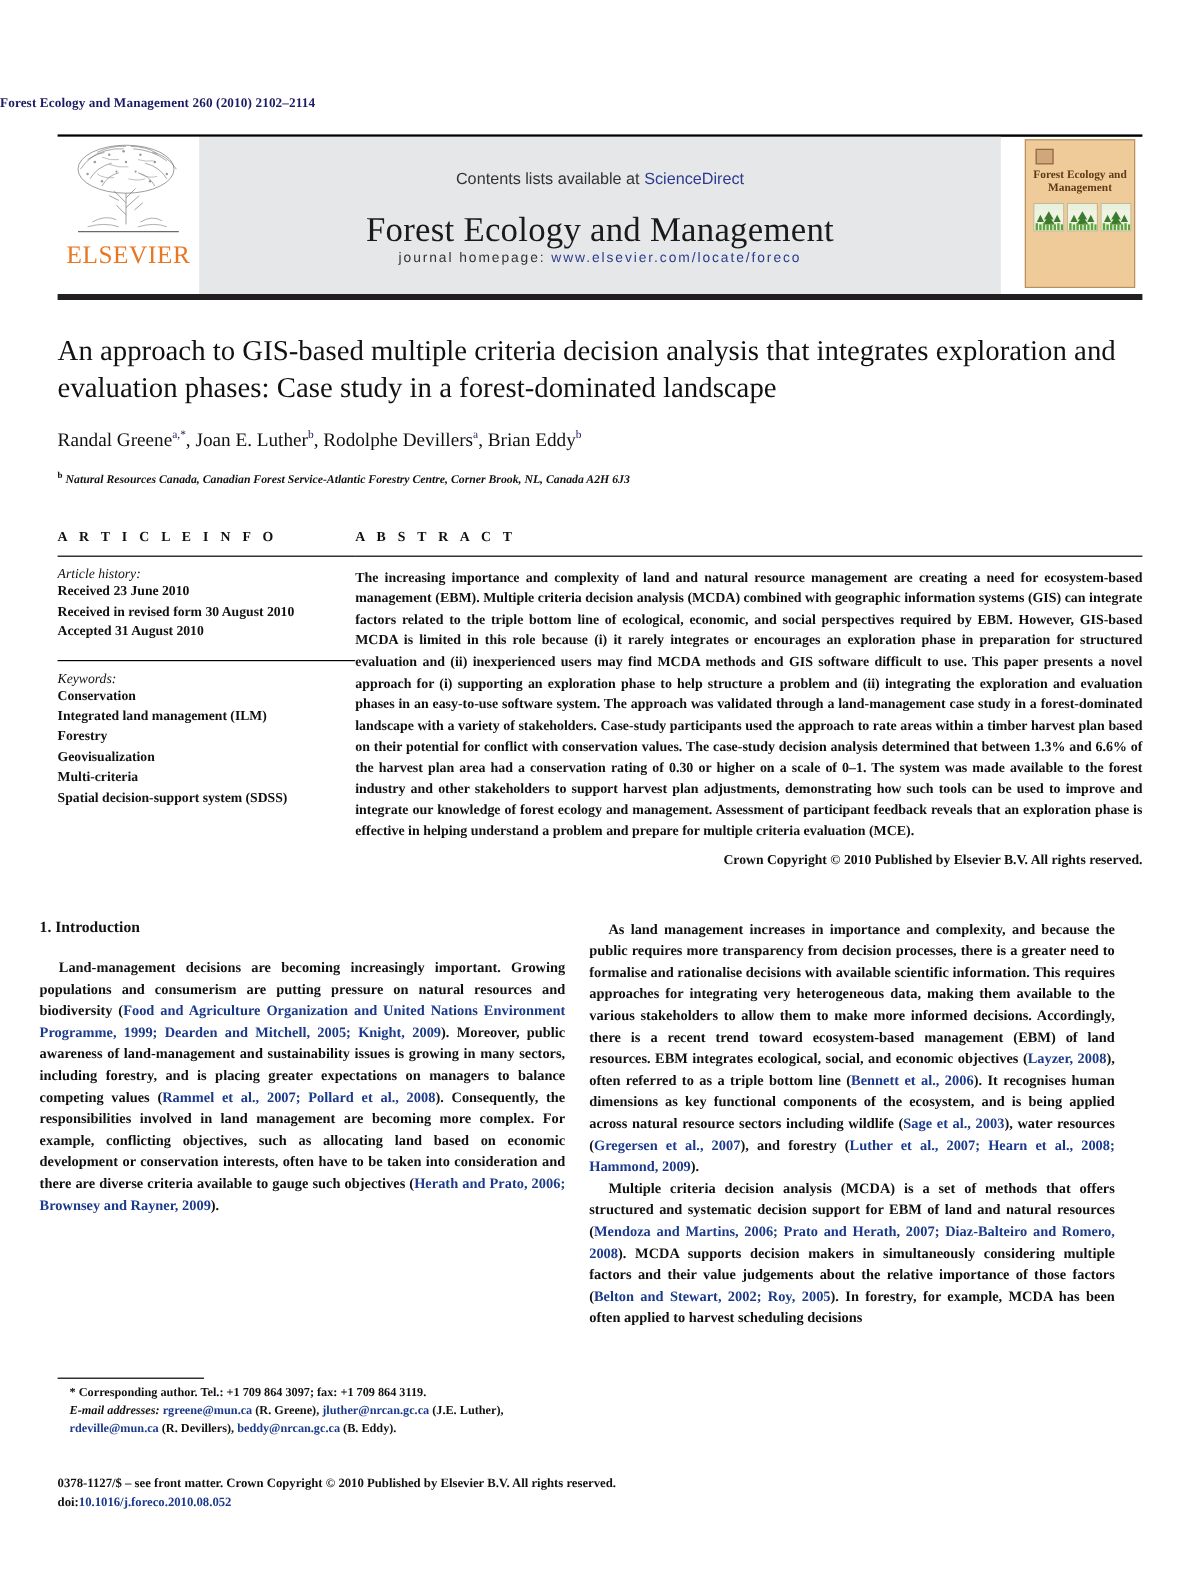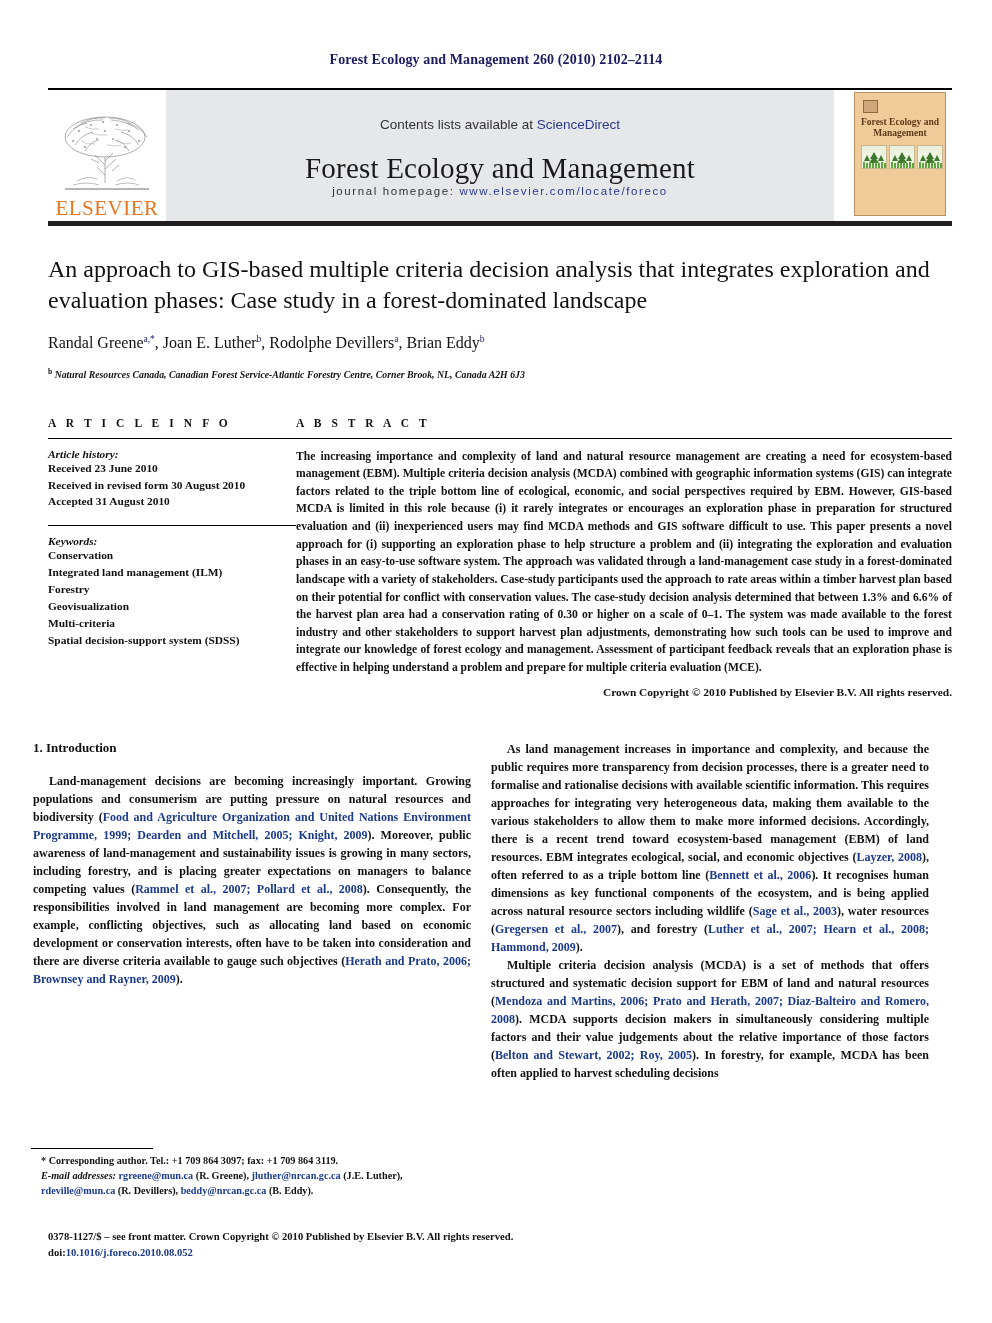--- a/index.html
+++ b/index.html
@@ -18,46 +18,46 @@
   .page {
     width: 992px;
     height: 1323px;
     position: relative;
     padding: 0;
     box-sizing: border-box;
   }
 
   
   .running-head {
-    text-align: center;
-    font-family: "Liberation Serif", serif;
-    font-weight: bold;
-    font-size: 14px;
+    text-align: left;
+    font-family: "Liberation Serif", serif;
+    font-weight: bold;
+    font-size: 11px;
     color: #1b1b64;
-    padding-top: 52px;
+    padding-top: 80px;
     letter-spacing: 0.1px;
   }
 
   
   .masthead {
     margin: 20px 40px 0 48px;
     border-top: 2px solid #000;
     display: flex;
     align-items: stretch;
     height: 131px;
     position: relative;
   }
   .masthead-logo {
     width: 118px;
     flex: 0 0 118px;
     display: flex;
     flex-direction: column;
     align-items: center;
     justify-content: flex-end;
-    padding-bottom: 2px;
+    padding-bottom: 22px;
     background: #fff;
   }
   .tree-svg { display:block; }
   .elsevier-word {
     font-family: "Liberation Serif", serif;
     font-size: 21px;
     letter-spacing: 0.5px;
     color: #e87722;
     font-weight: 400;
     line-height: 1;
@@ -212,21 +212,21 @@
   }
   .hr-thin {
     border-top: 1.4px solid #000;
     margin: 0 0 9px 0;
   }
   .hr-thin.second {
     margin-top: 15px;
   }
   .info-label {
     font-family: "Liberation Serif", serif;
-    font-weight: bold;
+    font-weight: normal;
     font-style: italic;
     font-size: 11.4px;
     color: #111;
   }
   .info-line {
     font-family: "Liberation Serif", serif;
     font-size: 11.4px;
     line-height: 1.48;
     color: #111;
     font-weight: bold;
@@ -275,21 +275,21 @@
     margin: 0 0 0 0;
     color: #111;
     font-weight: bold;
   }
   .para + .para { margin-top: 0; }
   .cite { color: #1b3a8c; }
 
   
   .footnote-area {
     position: absolute;
-    left: 31px;
+    left: 48px;
     top: 1148px;
     width: 438px;
   }
   .fn-rule {
     width: 122px;
     border-top: 1px solid #000;
     margin-bottom: 5px;
   }
   .fn-text {
     font-family: "Liberation Serif", serif;

